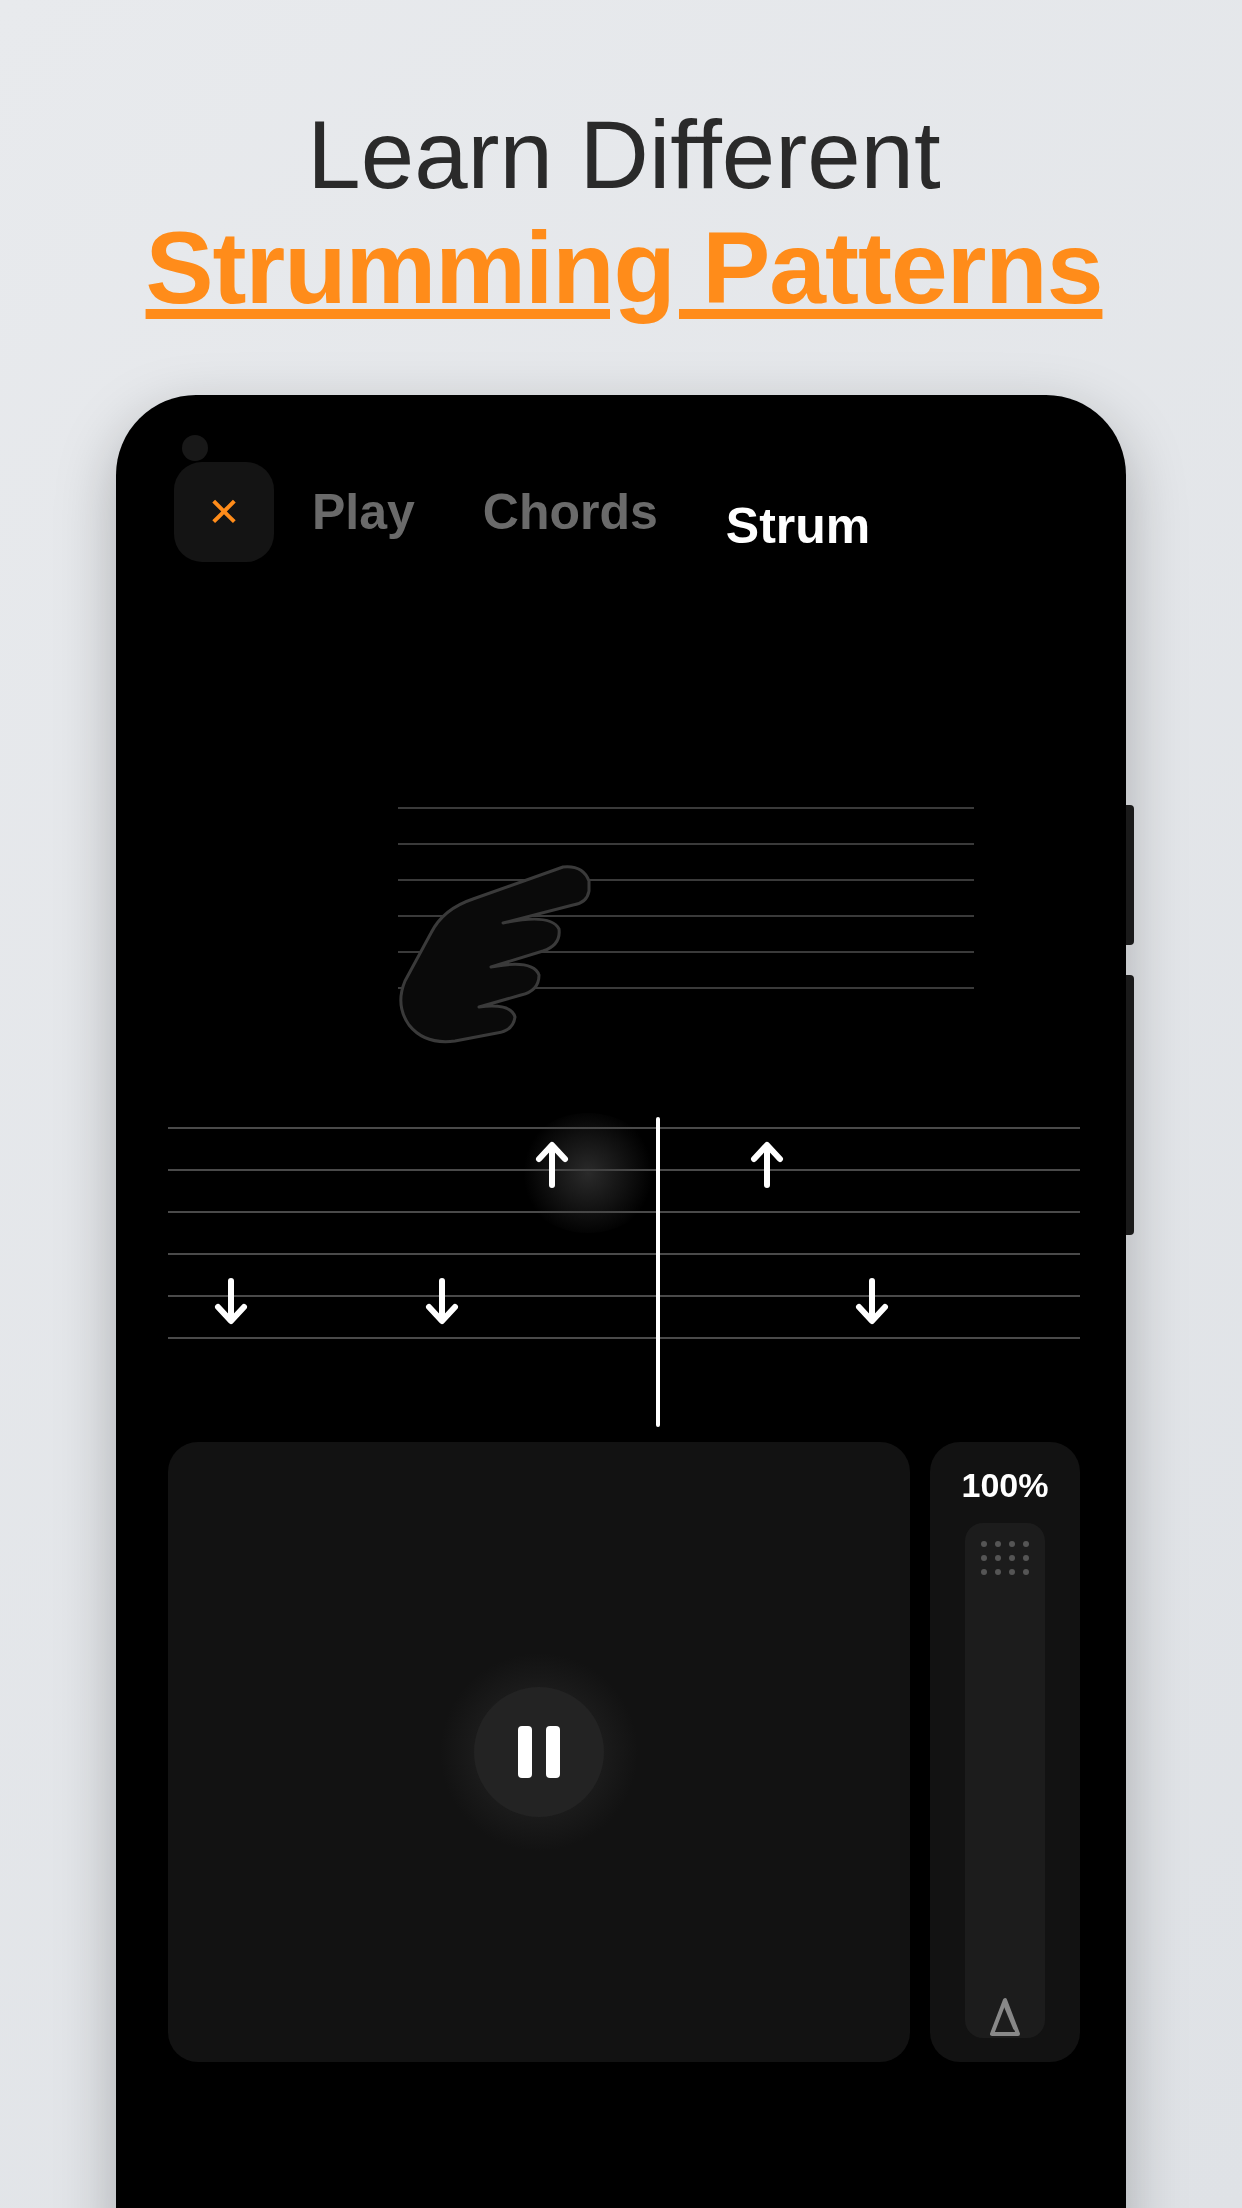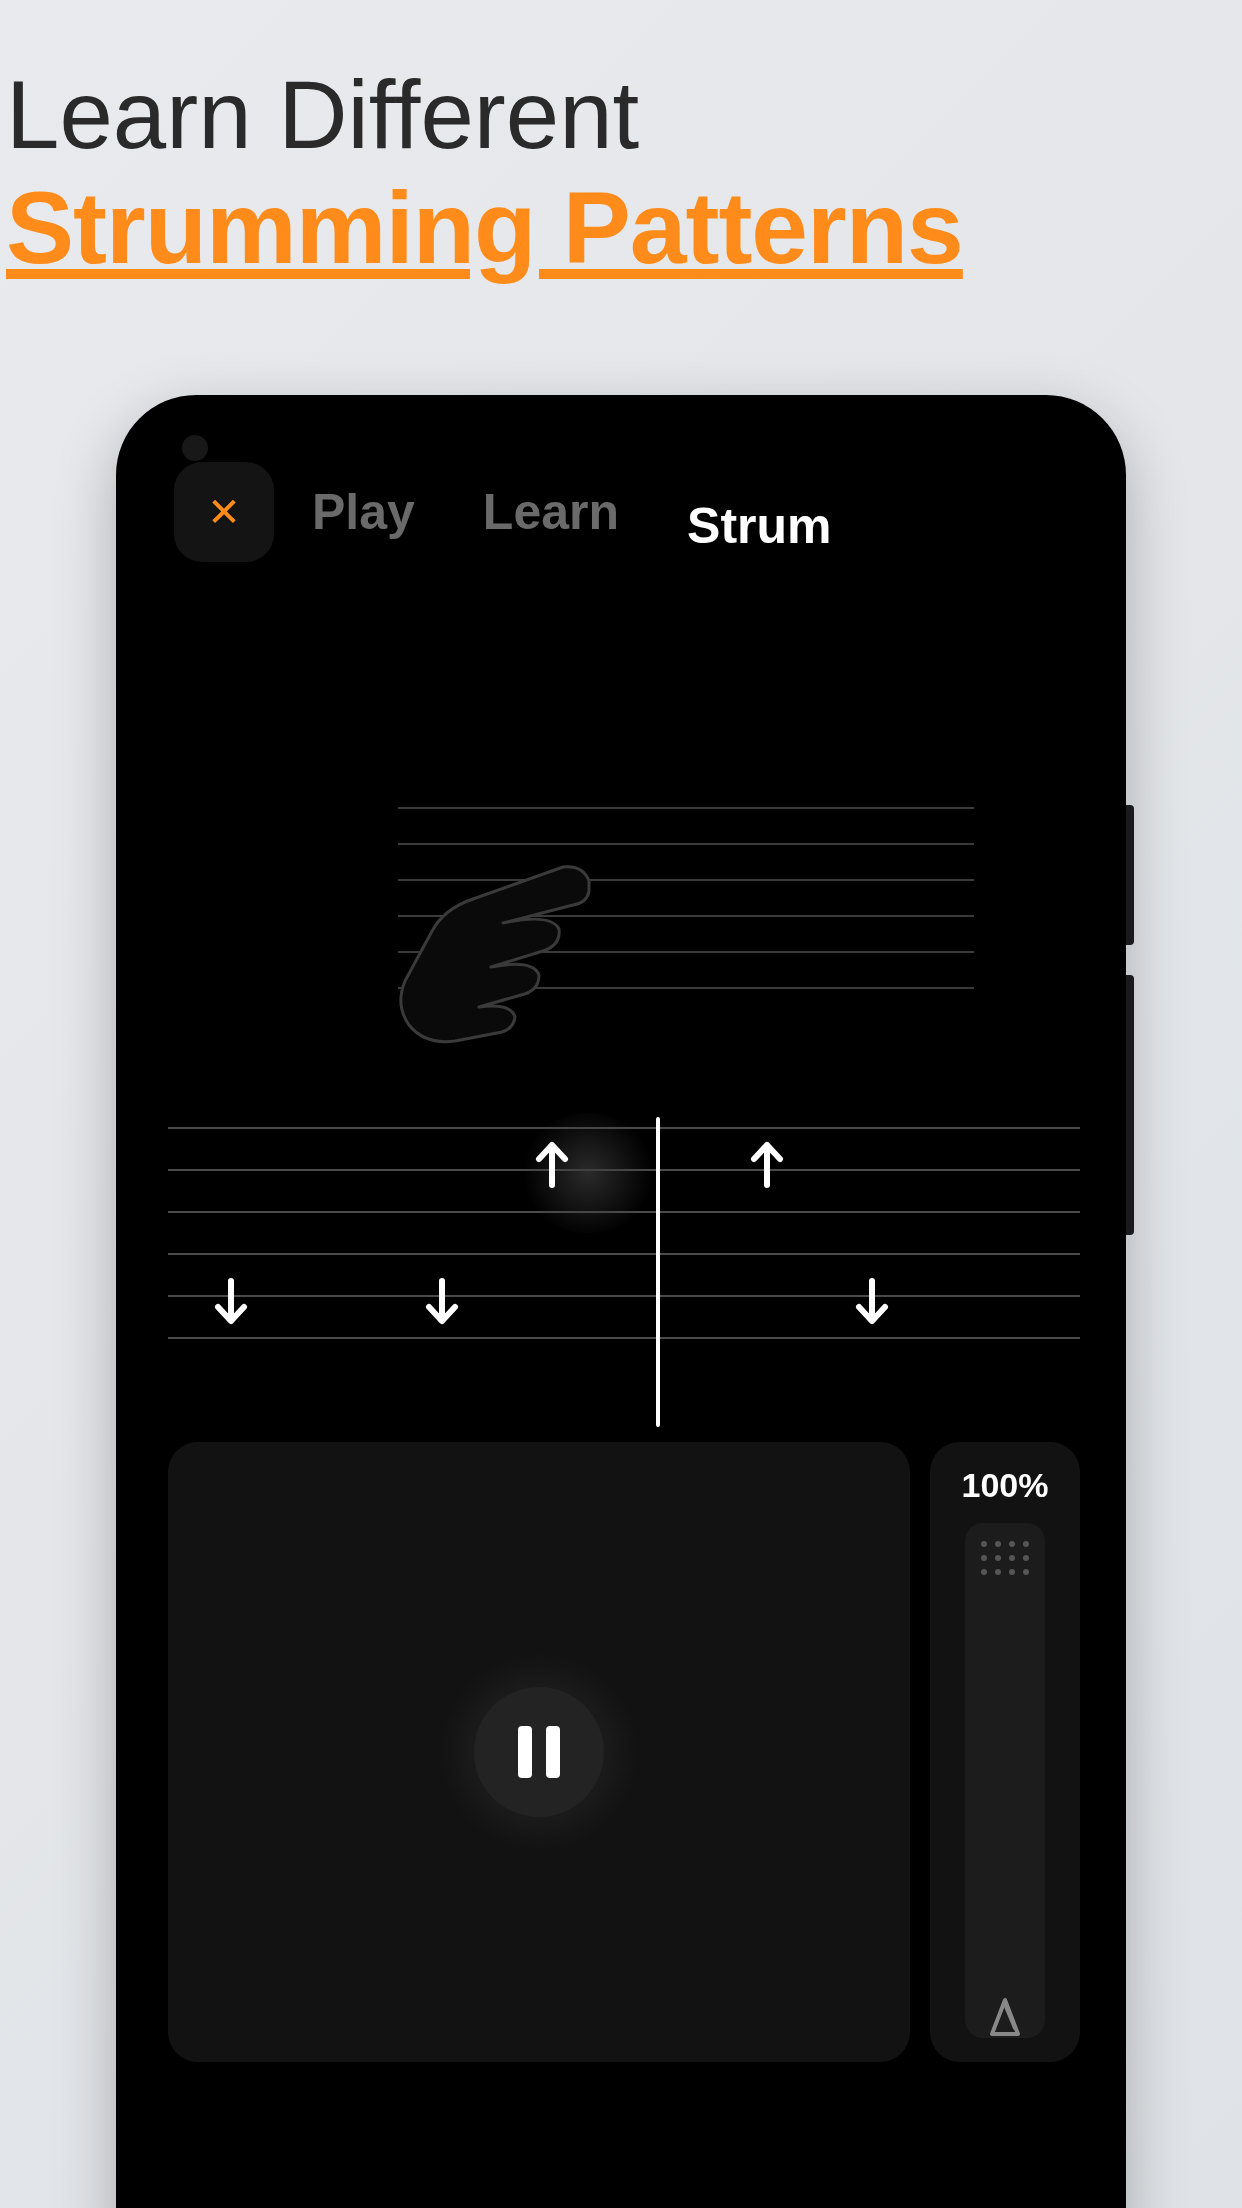--- a/index.html
+++ b/index.html
@@ -5,21 +5,22 @@
   * { margin: 0; padding: 0; box-sizing: border-box; }
   body {
     width: 1242px;
     height: 2208px;
     background: linear-gradient(135deg, #e8eaed 0%, #dfe2e6 100%);
     font-family: -apple-system, BlinkMacSystemFont, 'Segoe UI', Arial, sans-serif;
     overflow: hidden;
     position: relative;
   }
   .headline {
-    padding-top: 60px;
+    text-align: center;
+    padding-top: 100px;
     line-height: 1.15;
     margin-left: 6px;
   }
   .headline-top {
     font-size: 96px;
     font-weight: 500;
     color: #2a2a2a;
   }
   .headline-bottom {
     font-size: 102px;
@@ -279,21 +280,21 @@
   <div class="phone-side-btn2"></div>
   <div class="phone-screen">
     <div class="notch"></div>
 
     <div class="top-bar">
       <div class="close-btn">
         <span class="close-x">✕</span>
       </div>
       <div class="tabs">
         <div class="tab">Play</div>
-        <div class="tab">Learn</div>
+        <div class="tab">Chords</div>
         <div class="tab active">Strum</div>
       </div>
     </div>
 
     <div class="strings-area">
       <div class="string-lines-top">
         <div class="string-line" style="top:0"></div>
         <div class="string-line" style="top:36px"></div>
         <div class="string-line" style="top:72px"></div>
         <div class="string-line" style="top:108px"></div>

